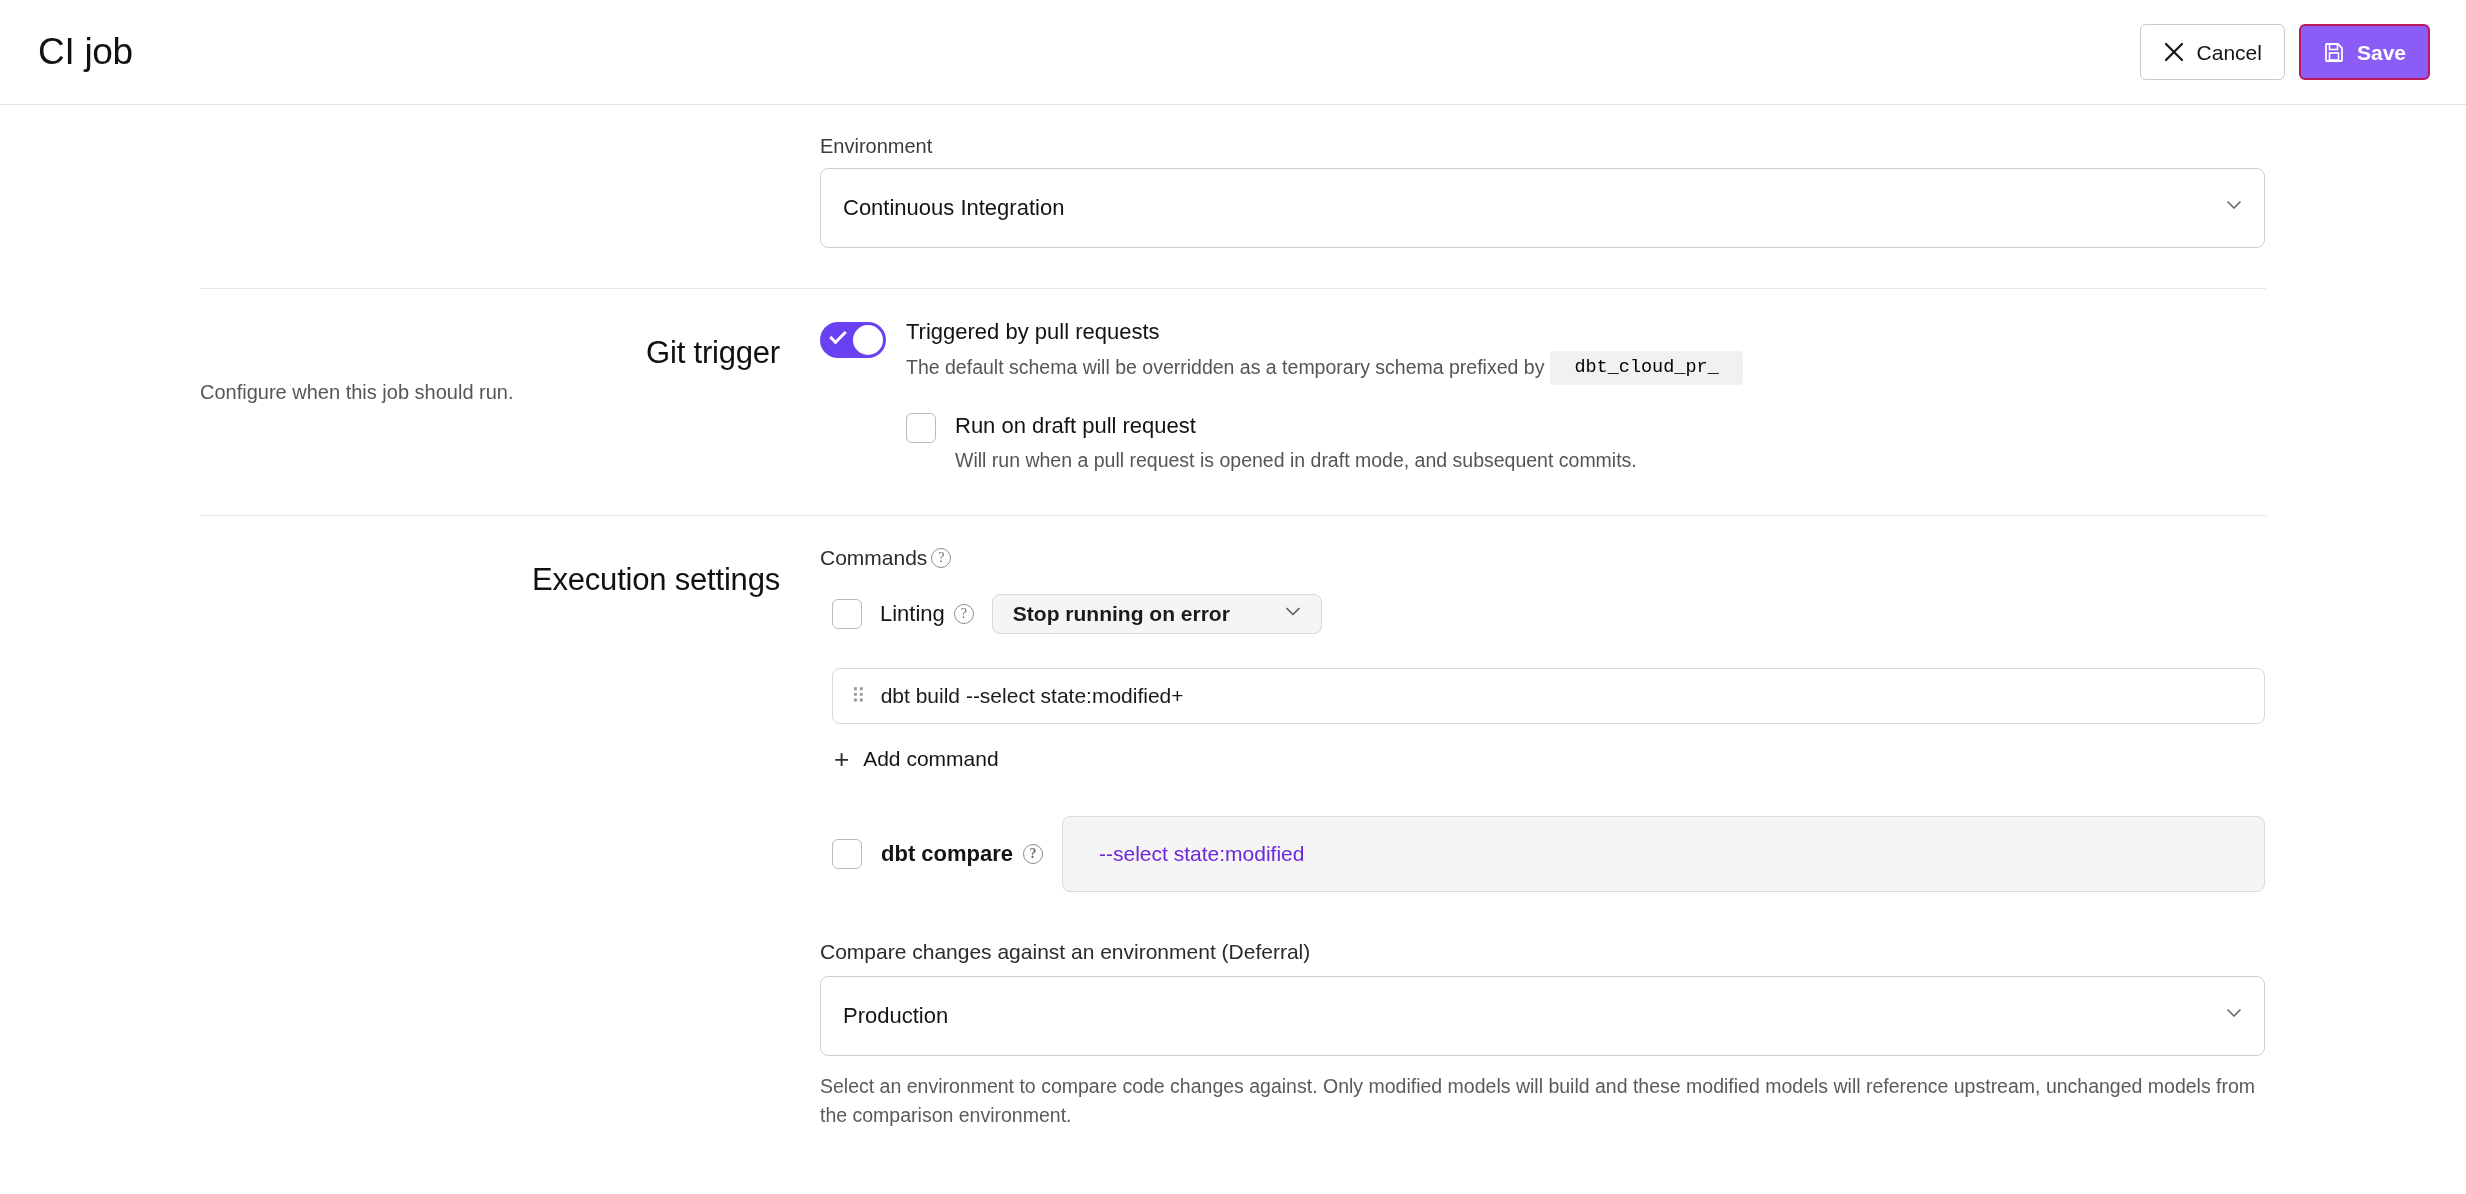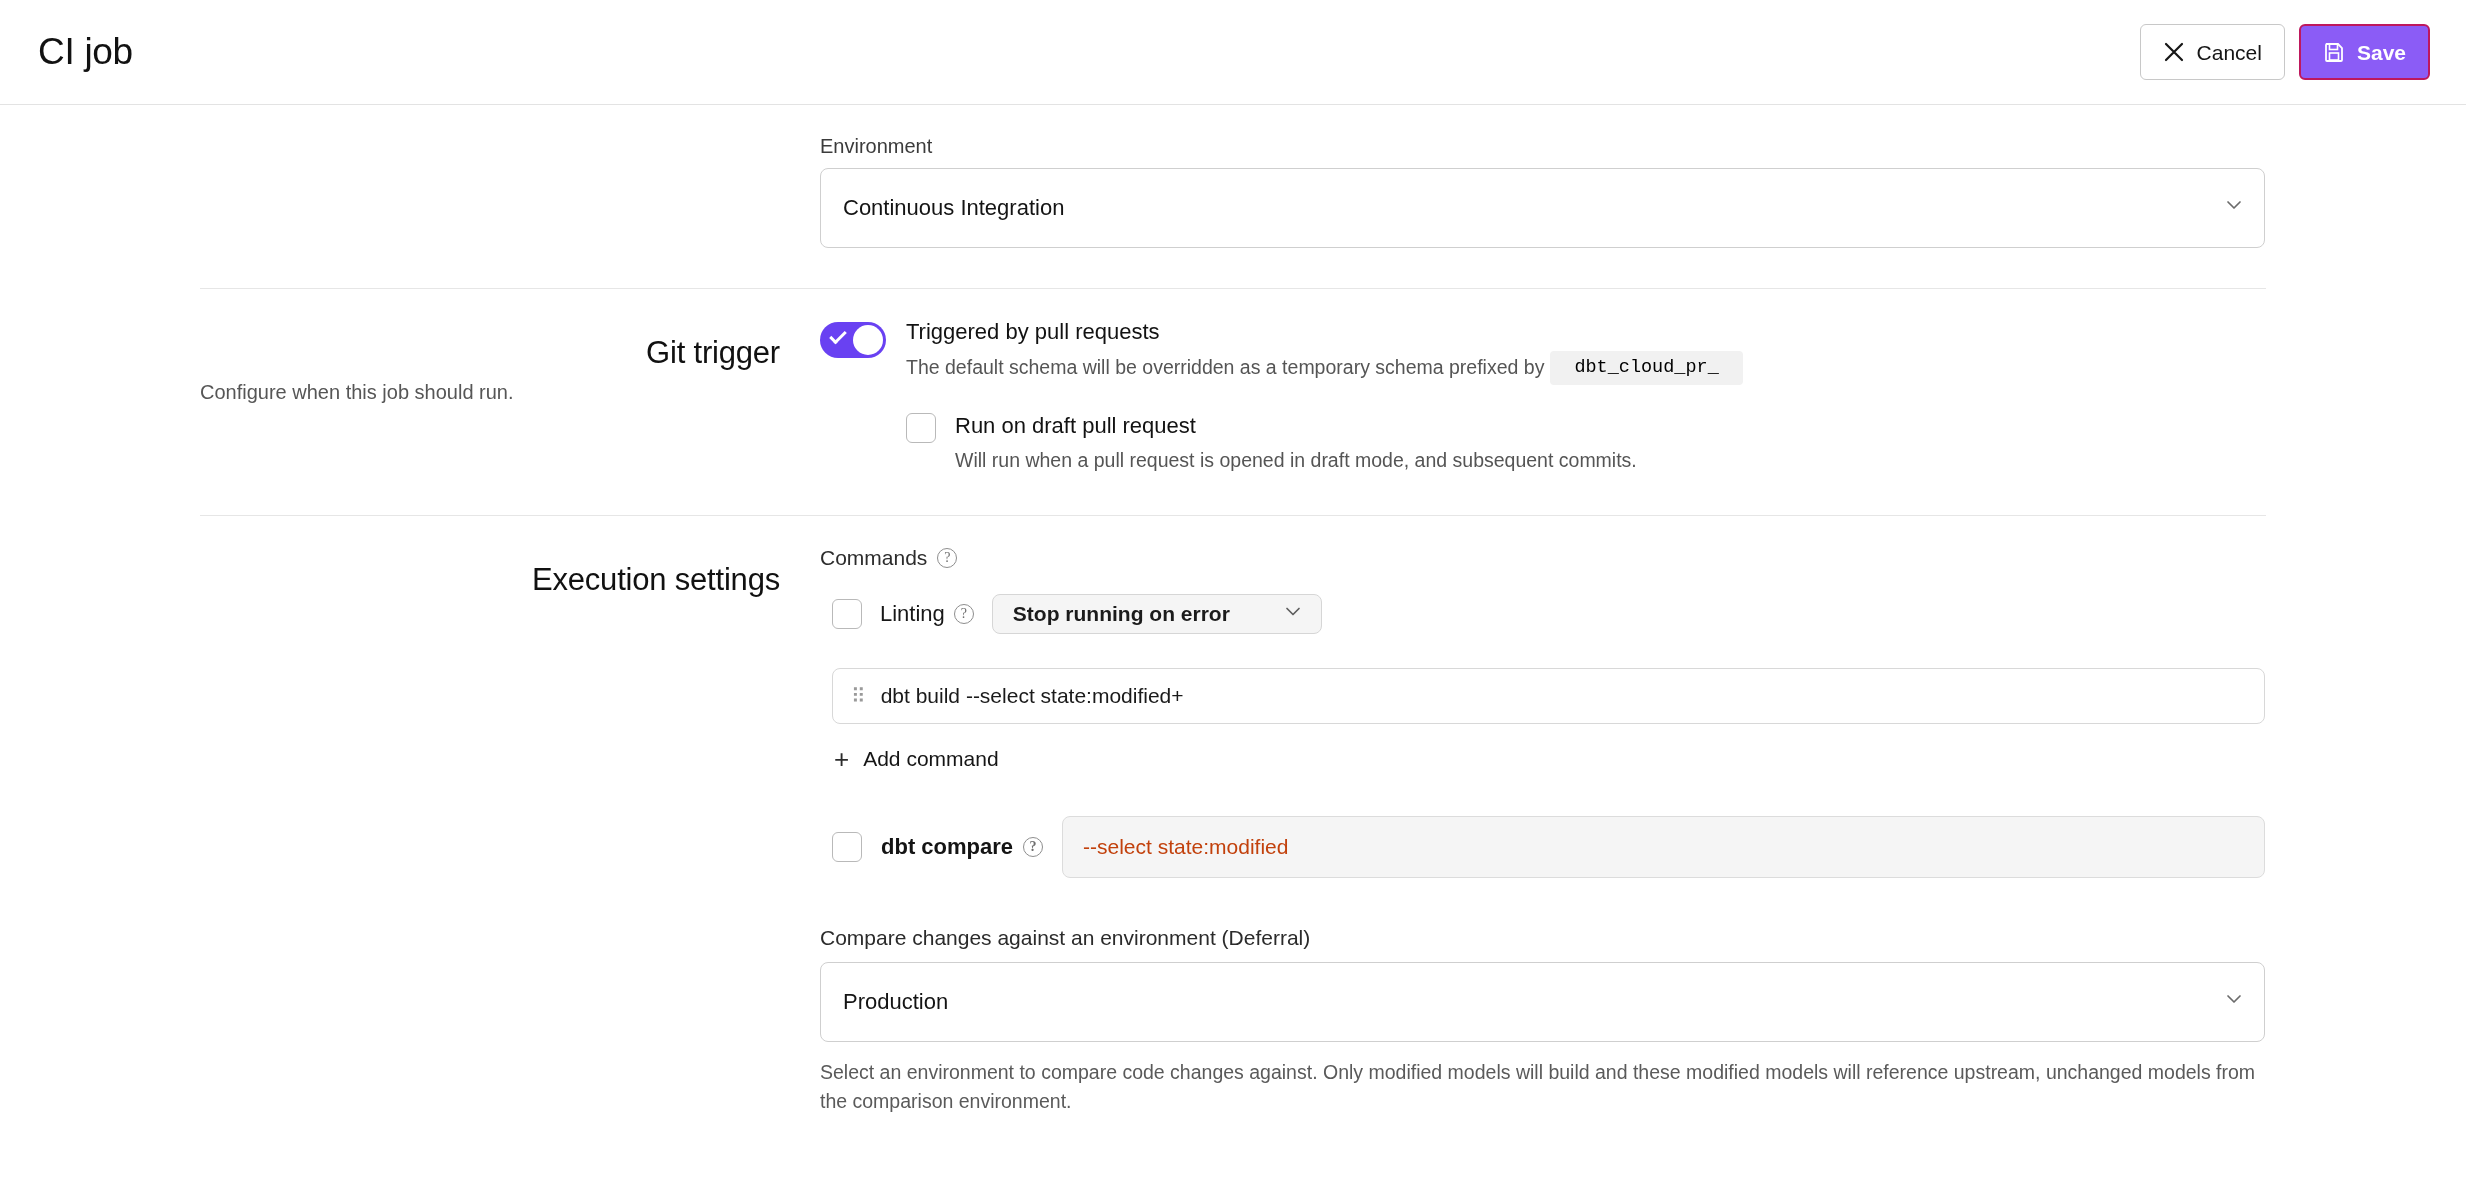--- a/index.html
+++ b/index.html
@@ -184,21 +184,21 @@
   }
   .check-row { display: flex; align-items: flex-start; gap: 19px; margin-top: 28px; }
   .check-title { font-size: 22px; color: #121212; margin: 0 0 7px 0; }
 
   
   .commands-head {
     font-size: 21px;
     color: #2c2c2c;
     display: flex;
     align-items: center;
-    gap: 10px;
+    gap: 4px;
     margin: 0 0 24px 0;
   }
   .help-icon {
     width: 20px; height: 20px;
     border-radius: 50%;
     border: 1.5px solid #8e8e8e;
     color: #6f6f6f;
     font-size: 14px;
     line-height: 17px;
     text-align: center;
@@ -265,29 +265,29 @@
   }
   .compare-label {
     font-size: 22px;
     color: #141414;
     font-weight: 700;
     display: flex; align-items: center; gap: 10px;
     white-space: nowrap;
   }
   .compare-input {
     flex: 1 1 auto;
-    height: 62px;
+    height: 76px;
     border: 1px solid #dcdcdc;
     border-radius: 8px;
     background: #f5f5f5;
     display: flex;
     align-items: center;
-    padding: 0 20px;
-    font-size: 21px;
-    color: #c2410c;
+    padding: 0 36px;
+    font-size: 21px;
+    color: #6d28d9;
   }
 
   .deferral-block { margin-top: 48px; }
   .deferral-label { font-size: 21px; color: #2b2b2b; margin: 0 0 12px 0; }
   .deferral-help {
     font-size: 19.5px;
     color: #5a5a5a;
     line-height: 1.5;
     margin: 16px 0 0 0;
     max-width: 1440px;

